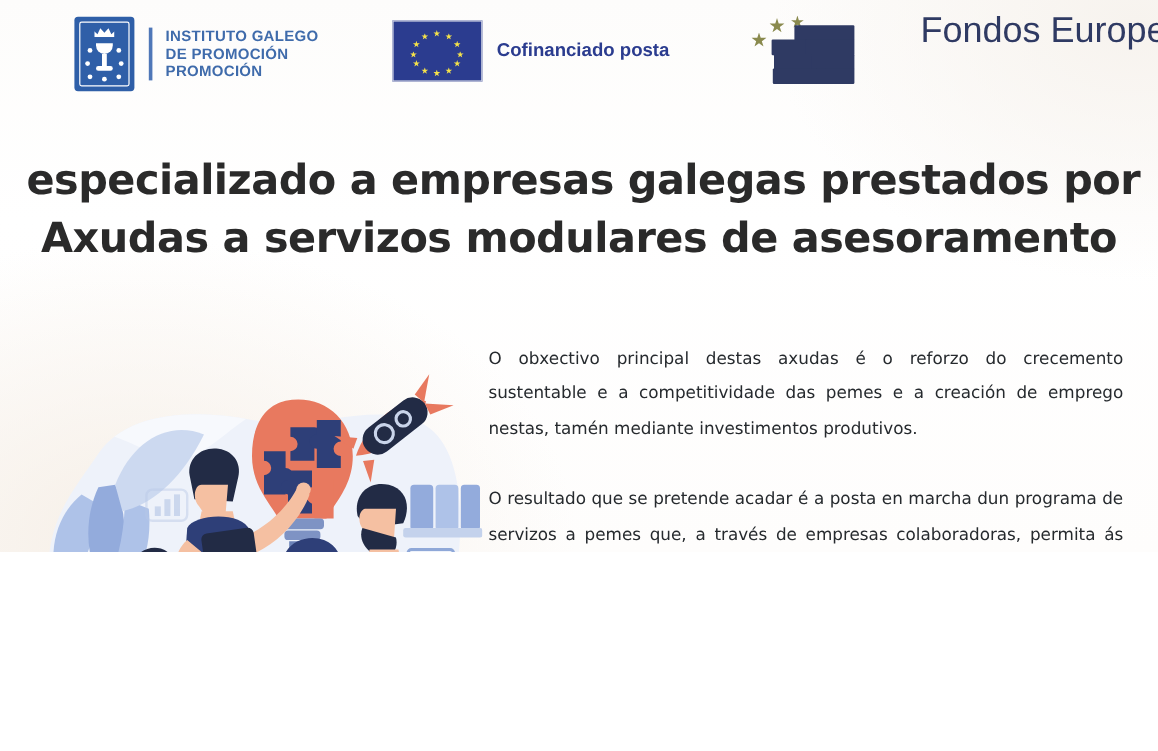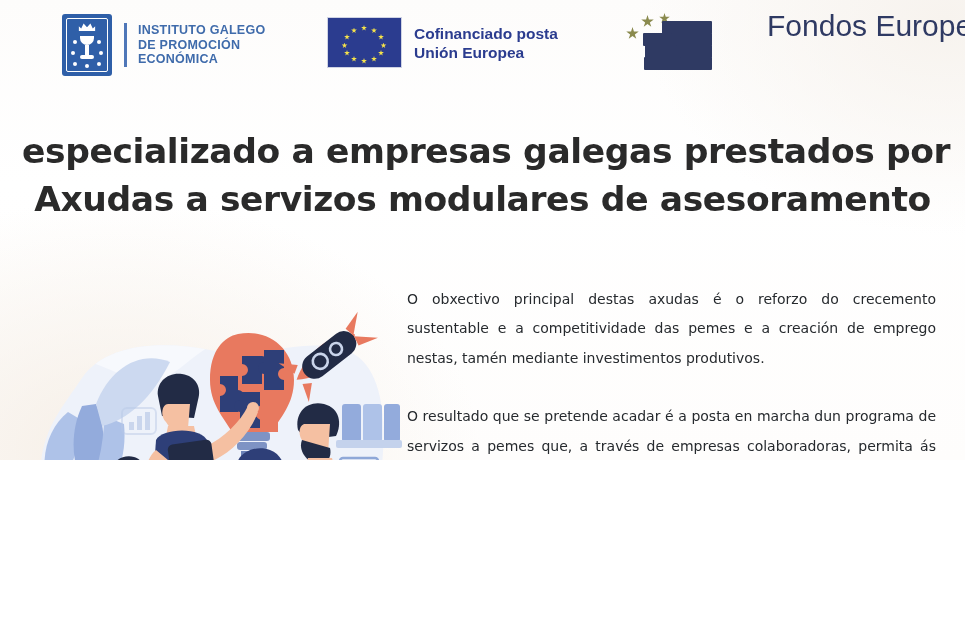--- a/index.html
+++ b/index.html
@@ -224,42 +224,41 @@
         <span class="xdot" style="left:9px;  top:37px;"></span>
         <span class="xdot" style="left:37px; top:37px;"></span>
         <span class="xdot" style="left:11px; top:48px;"></span>
         <span class="xdot" style="left:35px; top:48px;"></span>
         <span class="xdot" style="left:23px; top:50px;"></span>
       </div>
       <div class="igpe-divider"></div>
       <div class="igpe-text">
         <div>INSTITUTO GALEGO</div>
         <div>DE PROMOCIÓN</div>
-        <div>ECONÓMICA</div>
+        <div>PROMOCIÓN</div>
       </div>
     </div>
 
     <div class="logo-eu">
       <div class="eu-flag">
         <span class="eu-star" style="left:33px; top:7px;"></span>
         <span class="eu-star" style="left:43px; top:9.5px;"></span>
         <span class="eu-star" style="left:50px; top:16px;"></span>
         <span class="eu-star" style="left:52.5px; top:24.5px;"></span>
         <span class="eu-star" style="left:50px; top:32px;"></span>
         <span class="eu-star" style="left:43px; top:38px;"></span>
         <span class="eu-star" style="left:33px; top:40px;"></span>
         <span class="eu-star" style="left:23px; top:38px;"></span>
         <span class="eu-star" style="left:16px; top:32px;"></span>
         <span class="eu-star" style="left:13.5px; top:24.5px;"></span>
         <span class="eu-star" style="left:16px; top:16px;"></span>
         <span class="eu-star" style="left:23px; top:9.5px;"></span>
       </div>
       <div class="eu-text">
         <div>Cofinanciado posta</div>
-        <div>Unión Europea</div>
       </div>
     </div>
 
     <div class="logo-fondos">
       <div class="fondos-mark">
         <span class="fstar" style="left:23px; top:6px;  width:13px; height:13px;"></span>
         <span class="fstar" style="left:41px; top:4px;  width:11px; height:11px;"></span>
         <span class="fstar" style="left:8px;  top:18px; width:13px; height:13px;"></span>
         <span class="fbar" style="left:44px; top:12px; width:50px;"></span>
         <span class="fbar" style="left:25px; top:24px; width:43px;"></span>

